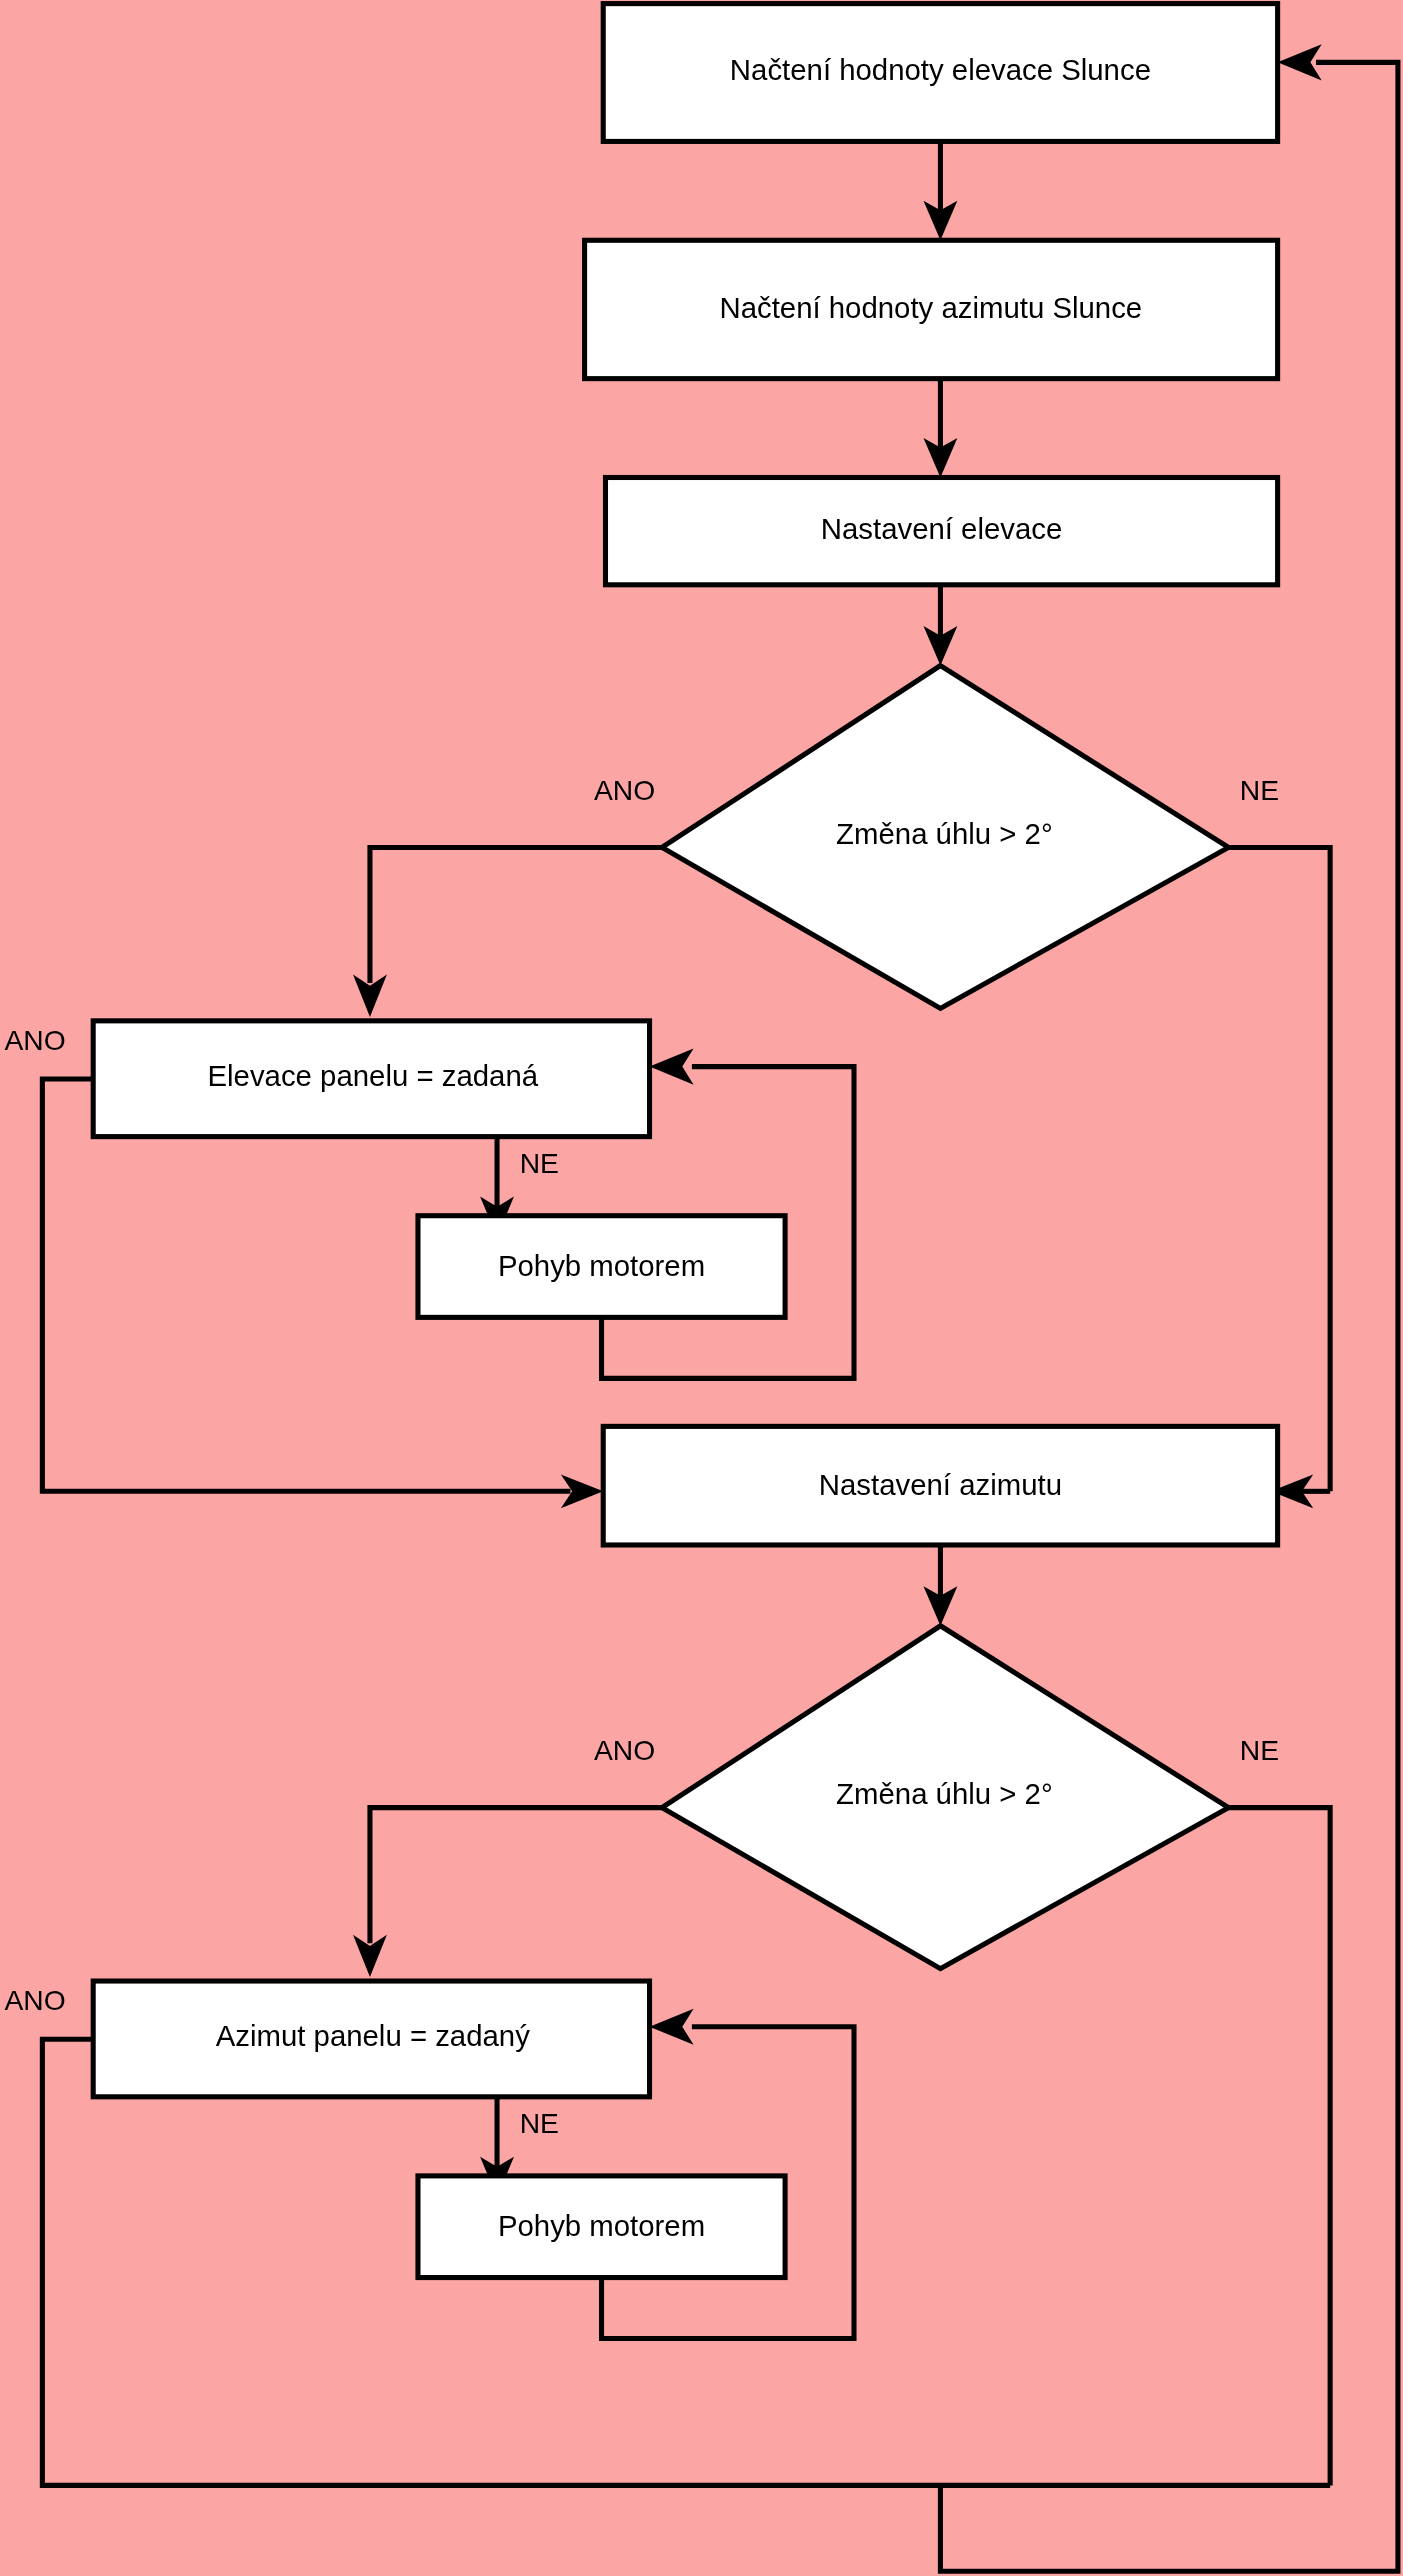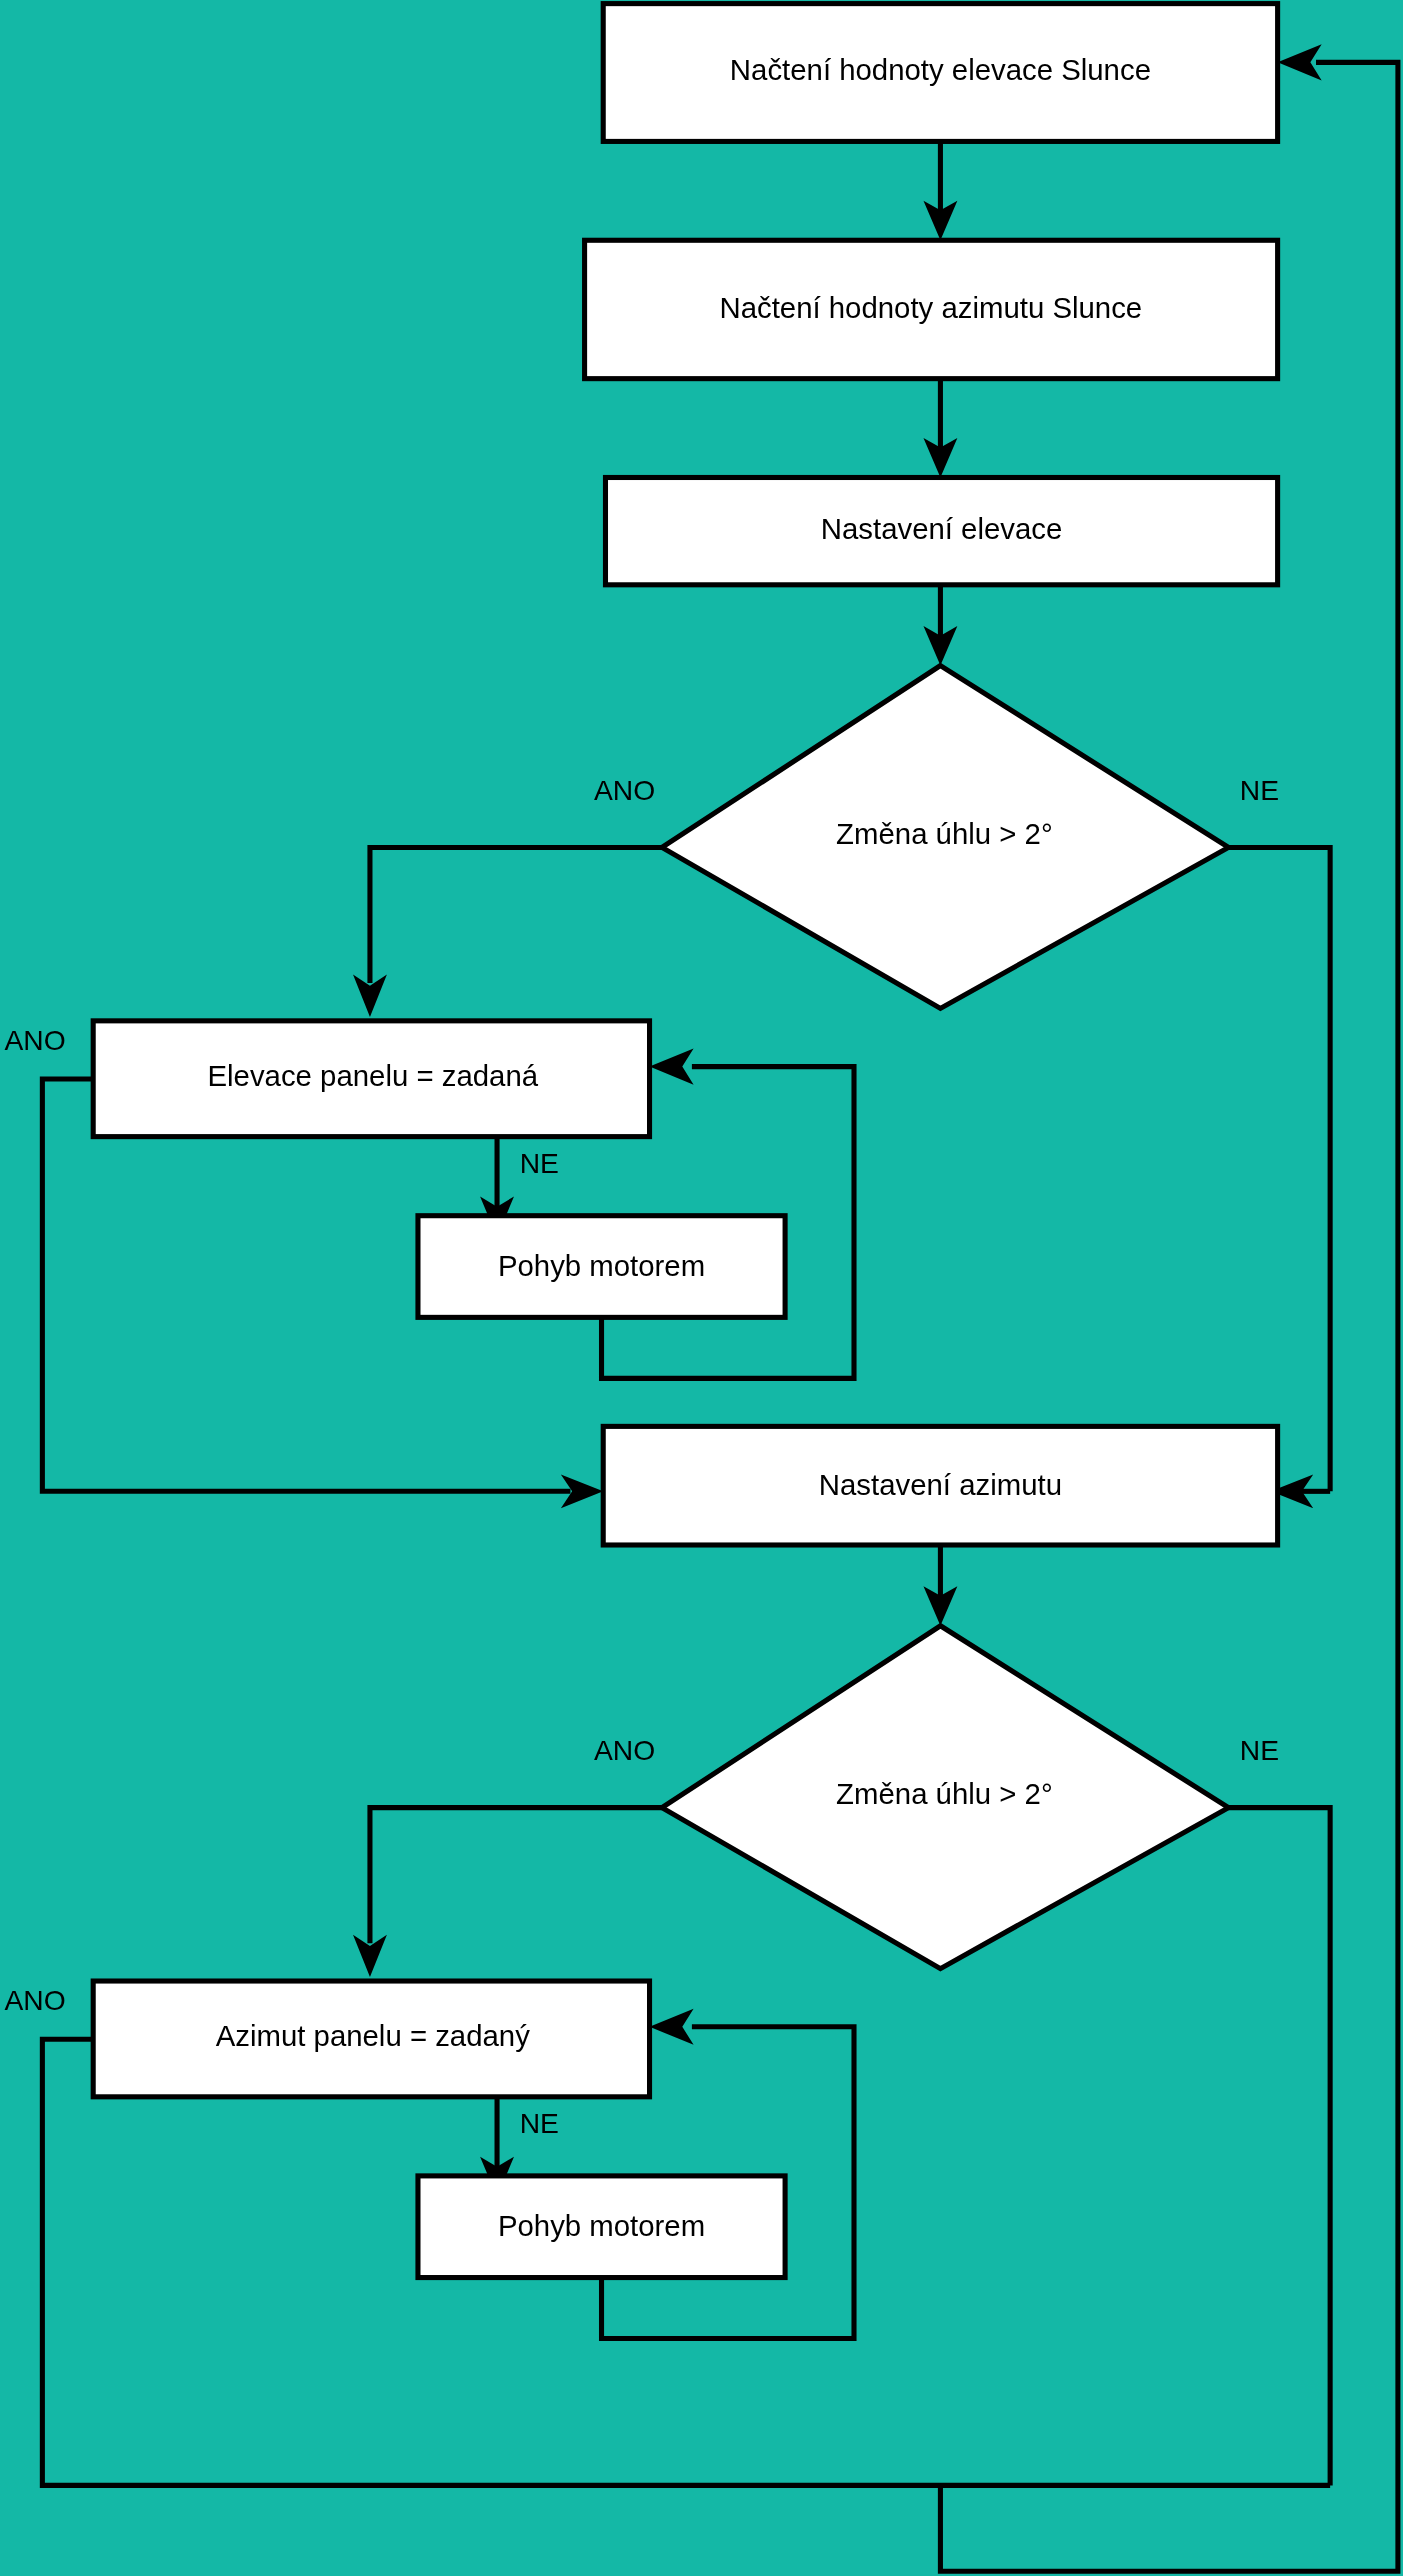--- a/index.html
+++ b/index.html
@@ -8,21 +8,21 @@
     padding: 0;
     background: #ffffff;
   }
   body {
     font-family: "Liberation Sans", sans-serif;
   }
   #flowchart-root {
     position: relative;
     width: 1403px;
     height: 2576px;
-    background: #14b8a6;
+    background: #fca5a5;
     overflow: hidden;
   }
   svg#flow-svg {
     display: block;
     width: 1403px;
     height: 2576px;
   }
   .node-rect {
     fill: #ffffff;
     stroke: #000000;

